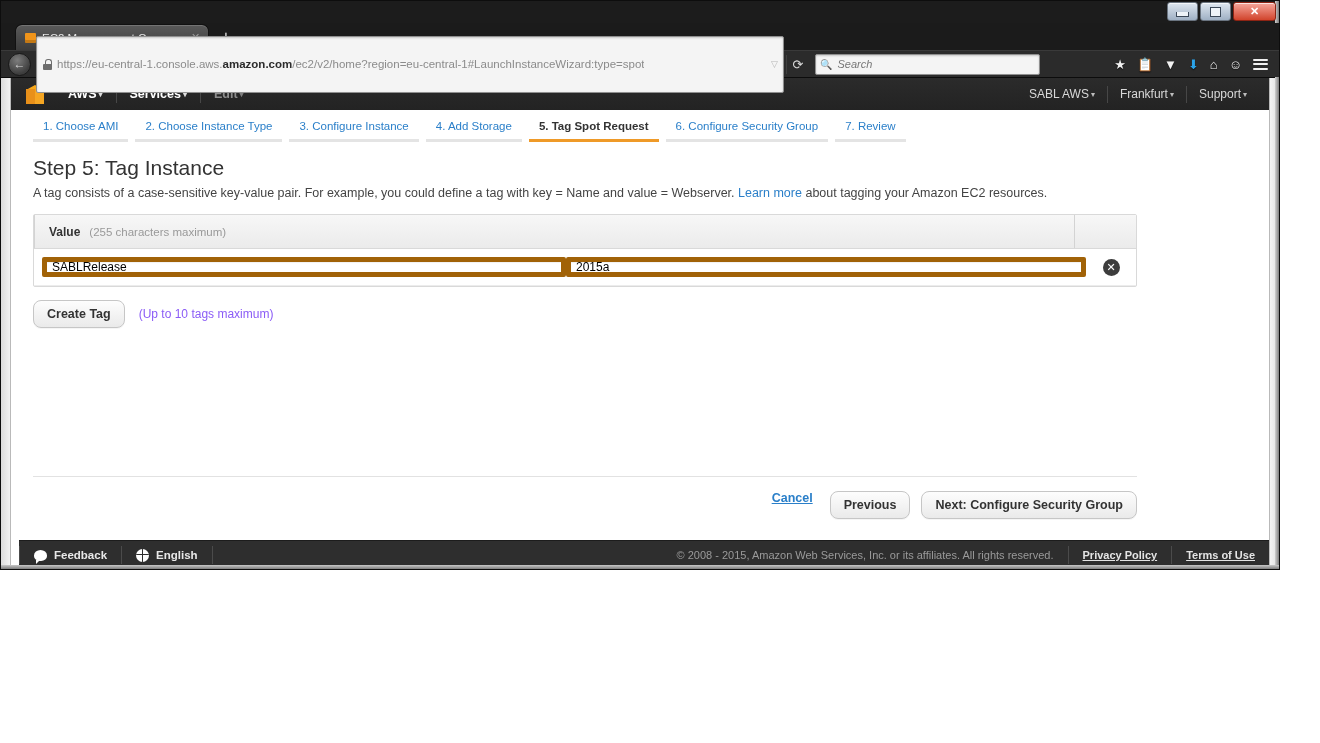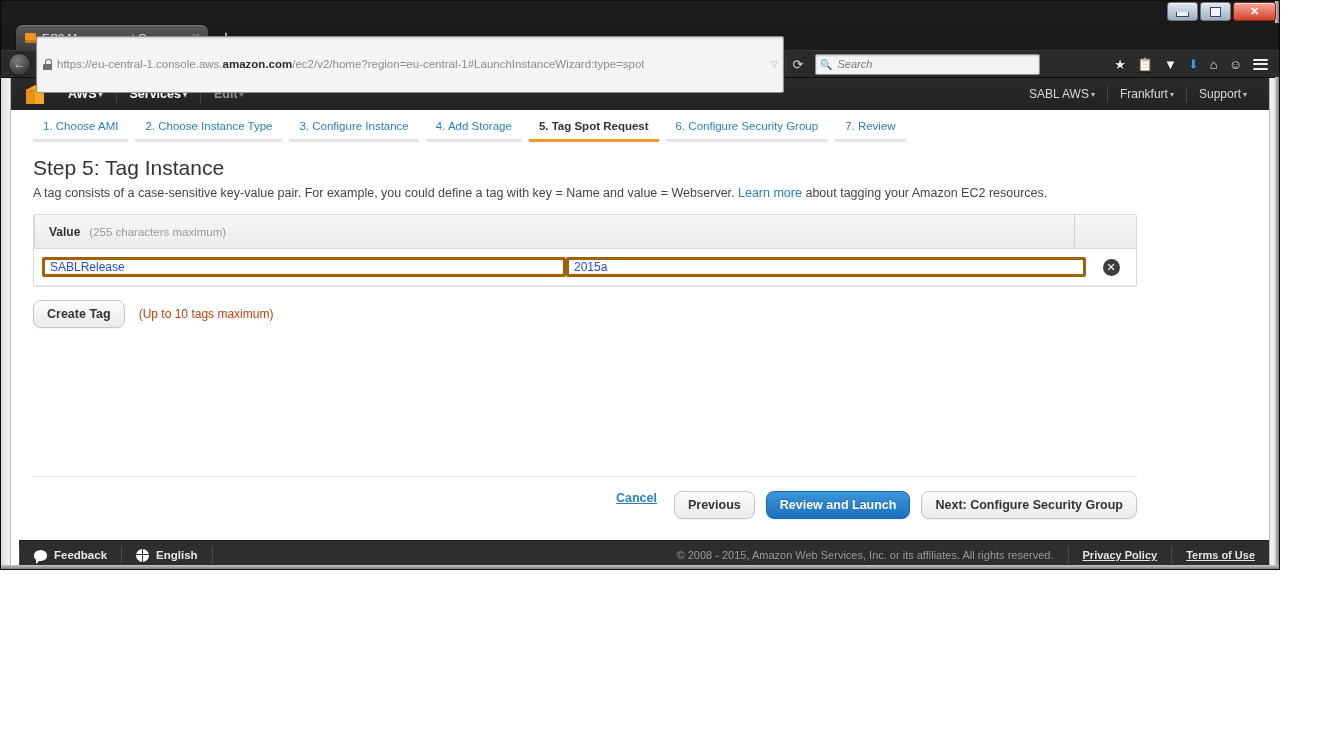--- a/index.html
+++ b/index.html
@@ -112,34 +112,34 @@
     border-bottom:1px solid #d9d9d9;}
   .th{display:flex;align-items:baseline;gap:9px;font-size:12px;height:33px;padding-left:14px;box-sizing:border-box;align-items:center;}
   .th .lbl{font-weight:bold;color:#333;}
   .th .hint{color:#999;font-size:11.5px;}
   .th-key{width:541px;}
   .th-value{flex:1;border-left:1px solid #d3d3d3;}
   .th-actions{width:62px;border-left:1px solid #d3d3d3;height:33px;}
   .trow{display:flex;align-items:center;height:36px;padding:0 0 0 8px;border-bottom:1px solid #ececec;}
   .cell-key{width:533px;}
   .cell-value{flex:1;}
-  .tag-input{width:100%;height:20px;box-sizing:border-box;border:3px solid #a16207;border-radius:2px;
-    padding:0 5px;font-size:12px;color:#1d4ed8;font-family:"Liberation Sans",sans-serif;background:#fff;
+  .tag-input{width:100%;height:20px;box-sizing:border-box;border:5px solid #a16207;border-radius:2px;
+    padding:0 5px;font-size:12px;color:#000000;font-family:"Liberation Sans",sans-serif;background:#fff;
     box-shadow:inset 0 1px 1px rgba(0,0,0,.06);}
   .cell-key .tag-input{width:524px;}
   .cell-value .tag-input{width:520px;}
   .cell-actions{width:62px;display:flex;align-items:center;justify-content:center;}
   .removebtn{width:17px;height:17px;border-radius:50%;background:#3d3d3d;color:#fff;font-size:11px;
     display:flex;align-items:center;justify-content:center;line-height:1;}
 
   .createrow{display:flex;align-items:center;gap:14px;margin-top:13px;}
   .btn{font-family:"Liberation Sans",sans-serif;font-size:12.5px;font-weight:bold;color:#333;
     background:linear-gradient(to bottom,#fdfdfd,#eaeaea);border:1px solid #c6c6c6;border-radius:8px;
     padding:6px 13px;box-shadow:0 1px 0 rgba(0,0,0,.04);white-space:nowrap;}
-  .note{font-size:12px;color:#c2410c;}
+  .note{font-size:12px;color:#8b5cf6;}
 
   .spacer{height:148px;}
   .divider{border-top:1px solid #e2e2e2;margin:0 0 0 0;width:1104px;}
   .actions{display:flex;align-items:flex-start;justify-content:flex-end;gap:11px;padding:14px 0 0 0;width:1104px;}
   .linkbtn{color:#2a7fc9;font-size:12.5px;font-weight:bold;padding-right:6px;}
   .btn.primary{background:linear-gradient(to bottom,#3b96dd,#1a6fbd);border-color:#176ab4;color:#fff;
     text-shadow:0 -1px 0 rgba(0,0,0,.25);}
 
   
   .footer{position:absolute;left:8px;right:0;bottom:0;height:28px;background:#2e2e2e;
@@ -315,21 +315,20 @@
           <button class="btn">Create Tag</button>
           <span class="note">(Up to 10 tags maximum)</span>
         </div>
 
         <div class="spacer"></div>
         <div class="divider"></div>
 
         <div class="actions">
           <a href="#" class="linkbtn">Cancel</a>
           <button class="btn">Previous</button>
-          <button class="btn primary">Review and Launch</button>
           <button class="btn">Next: Configure Security Group</button>
         </div>
       </div>
 
       <div class="footer">
         <div class="fsep"></div>
         <div class="fitem">
           <span class="bubble"></span>
           <span>Feedback</span>
         </div>

